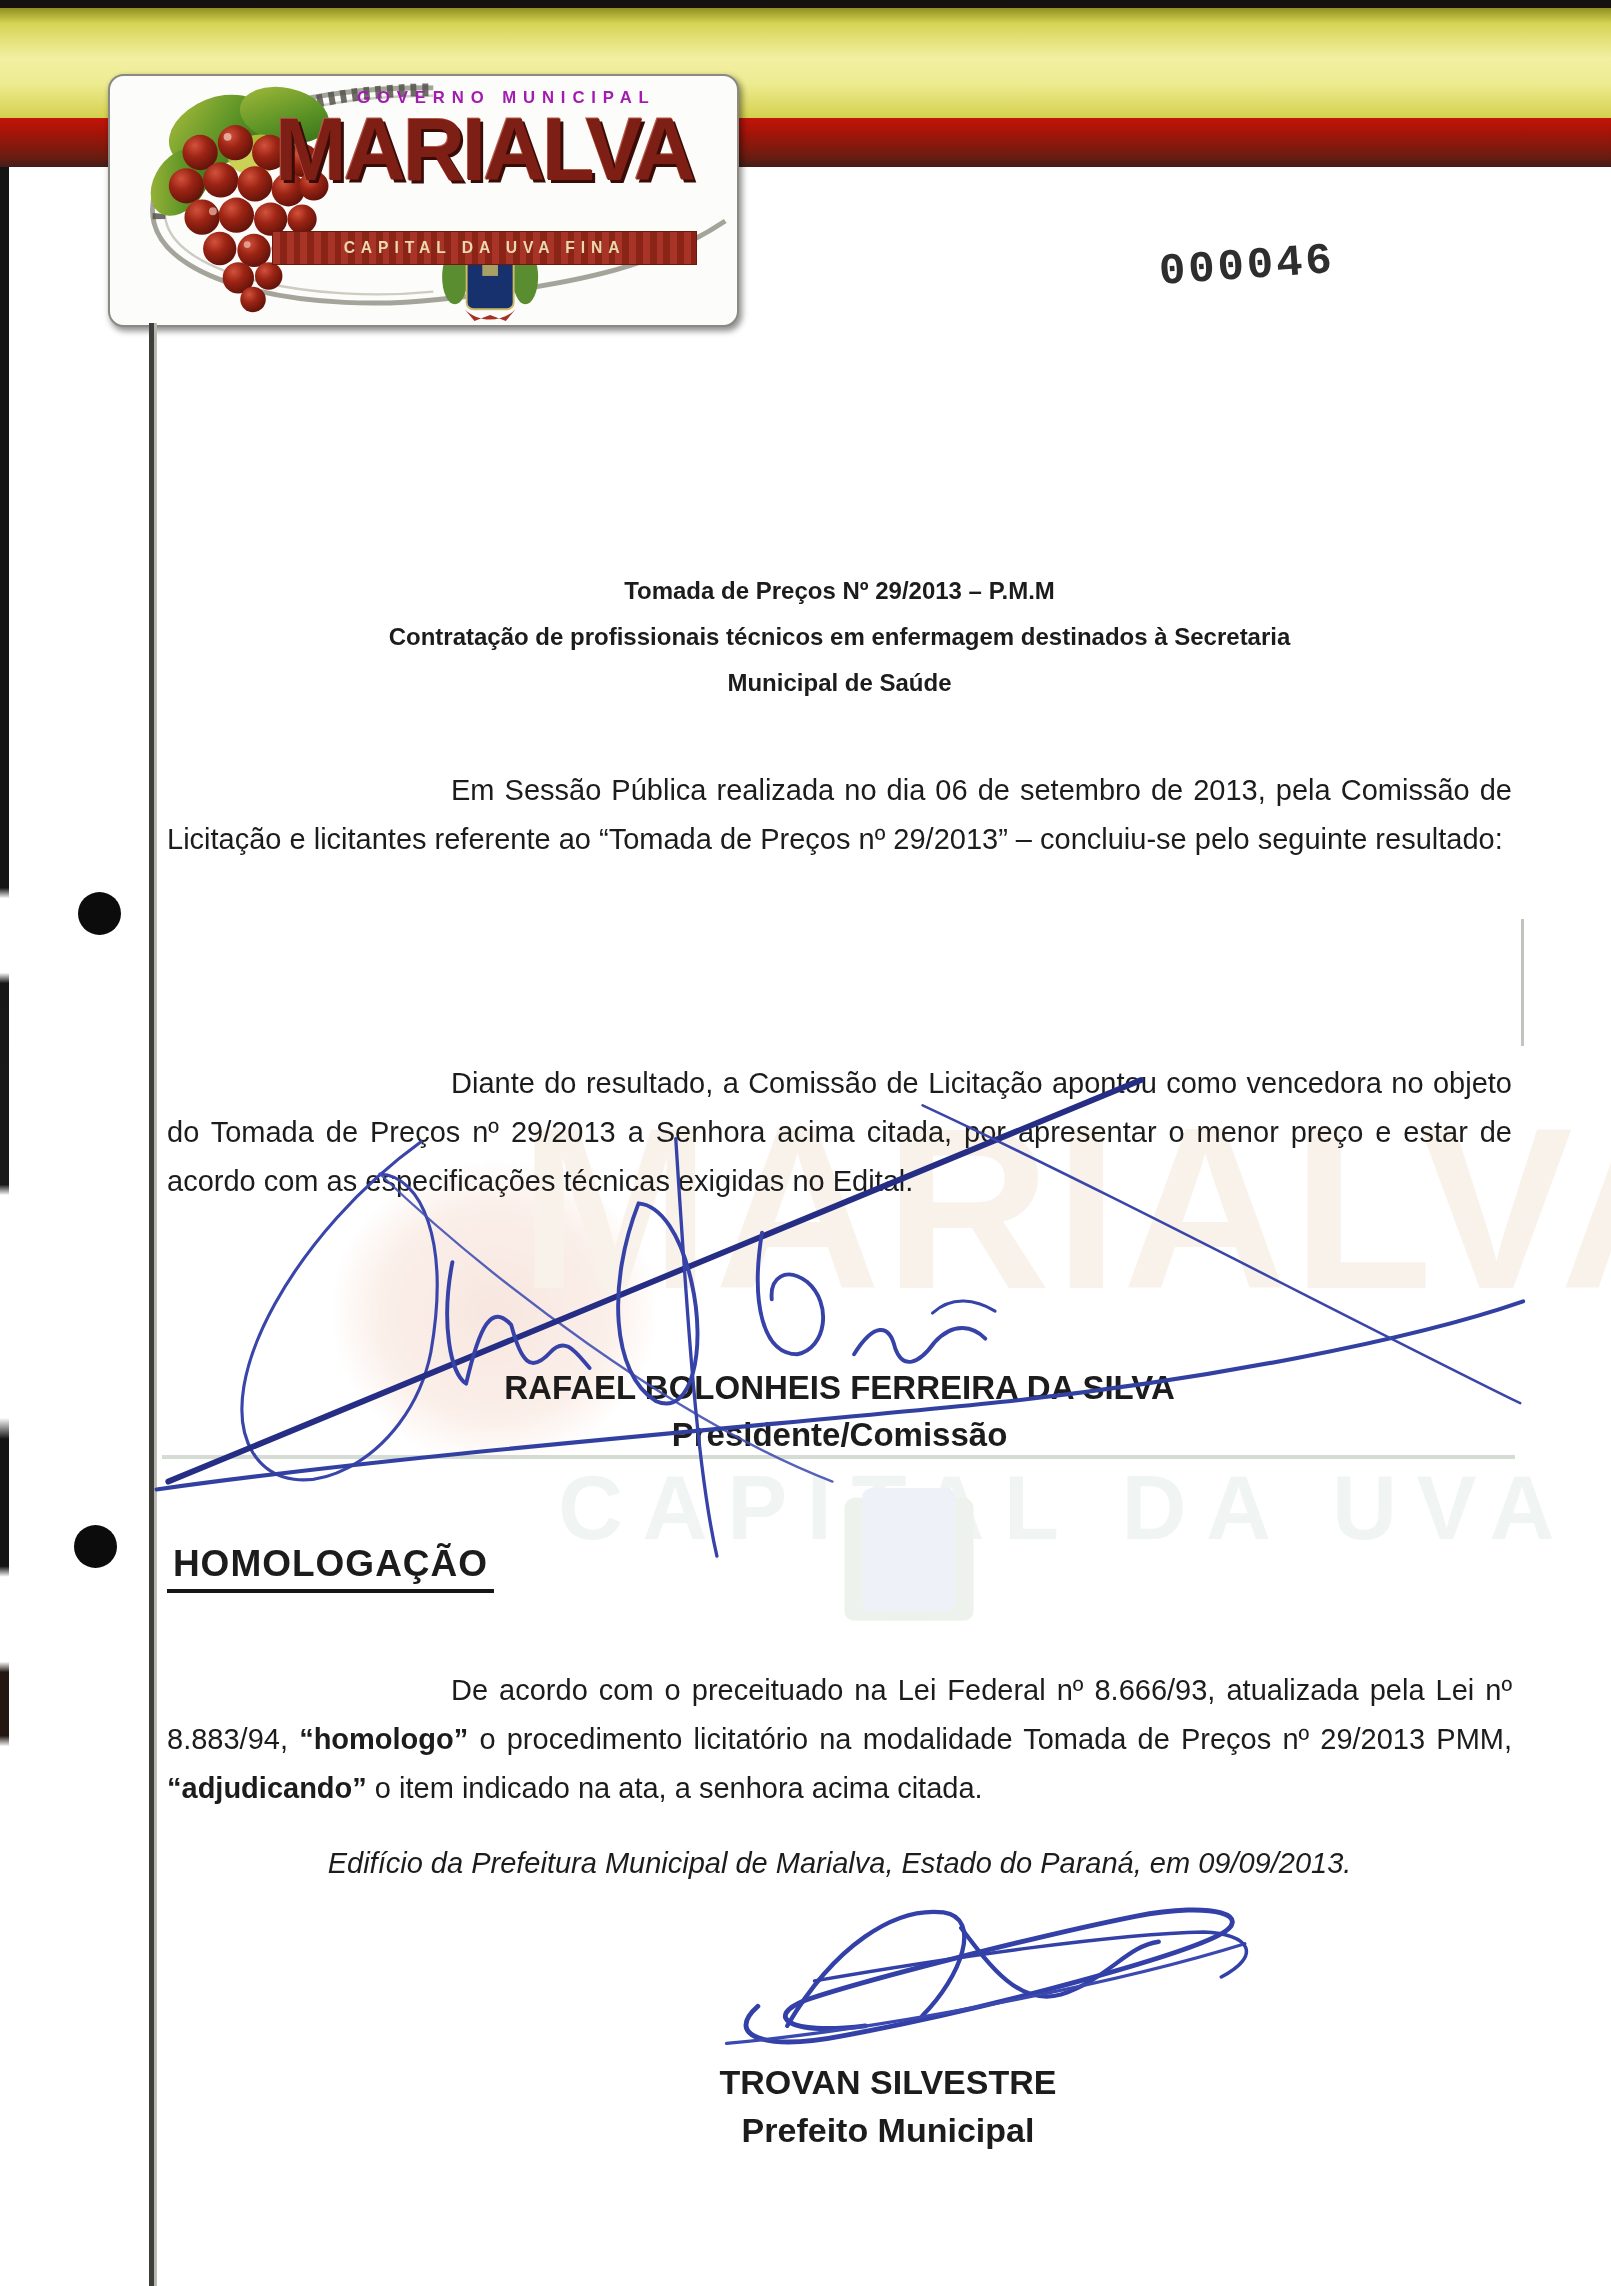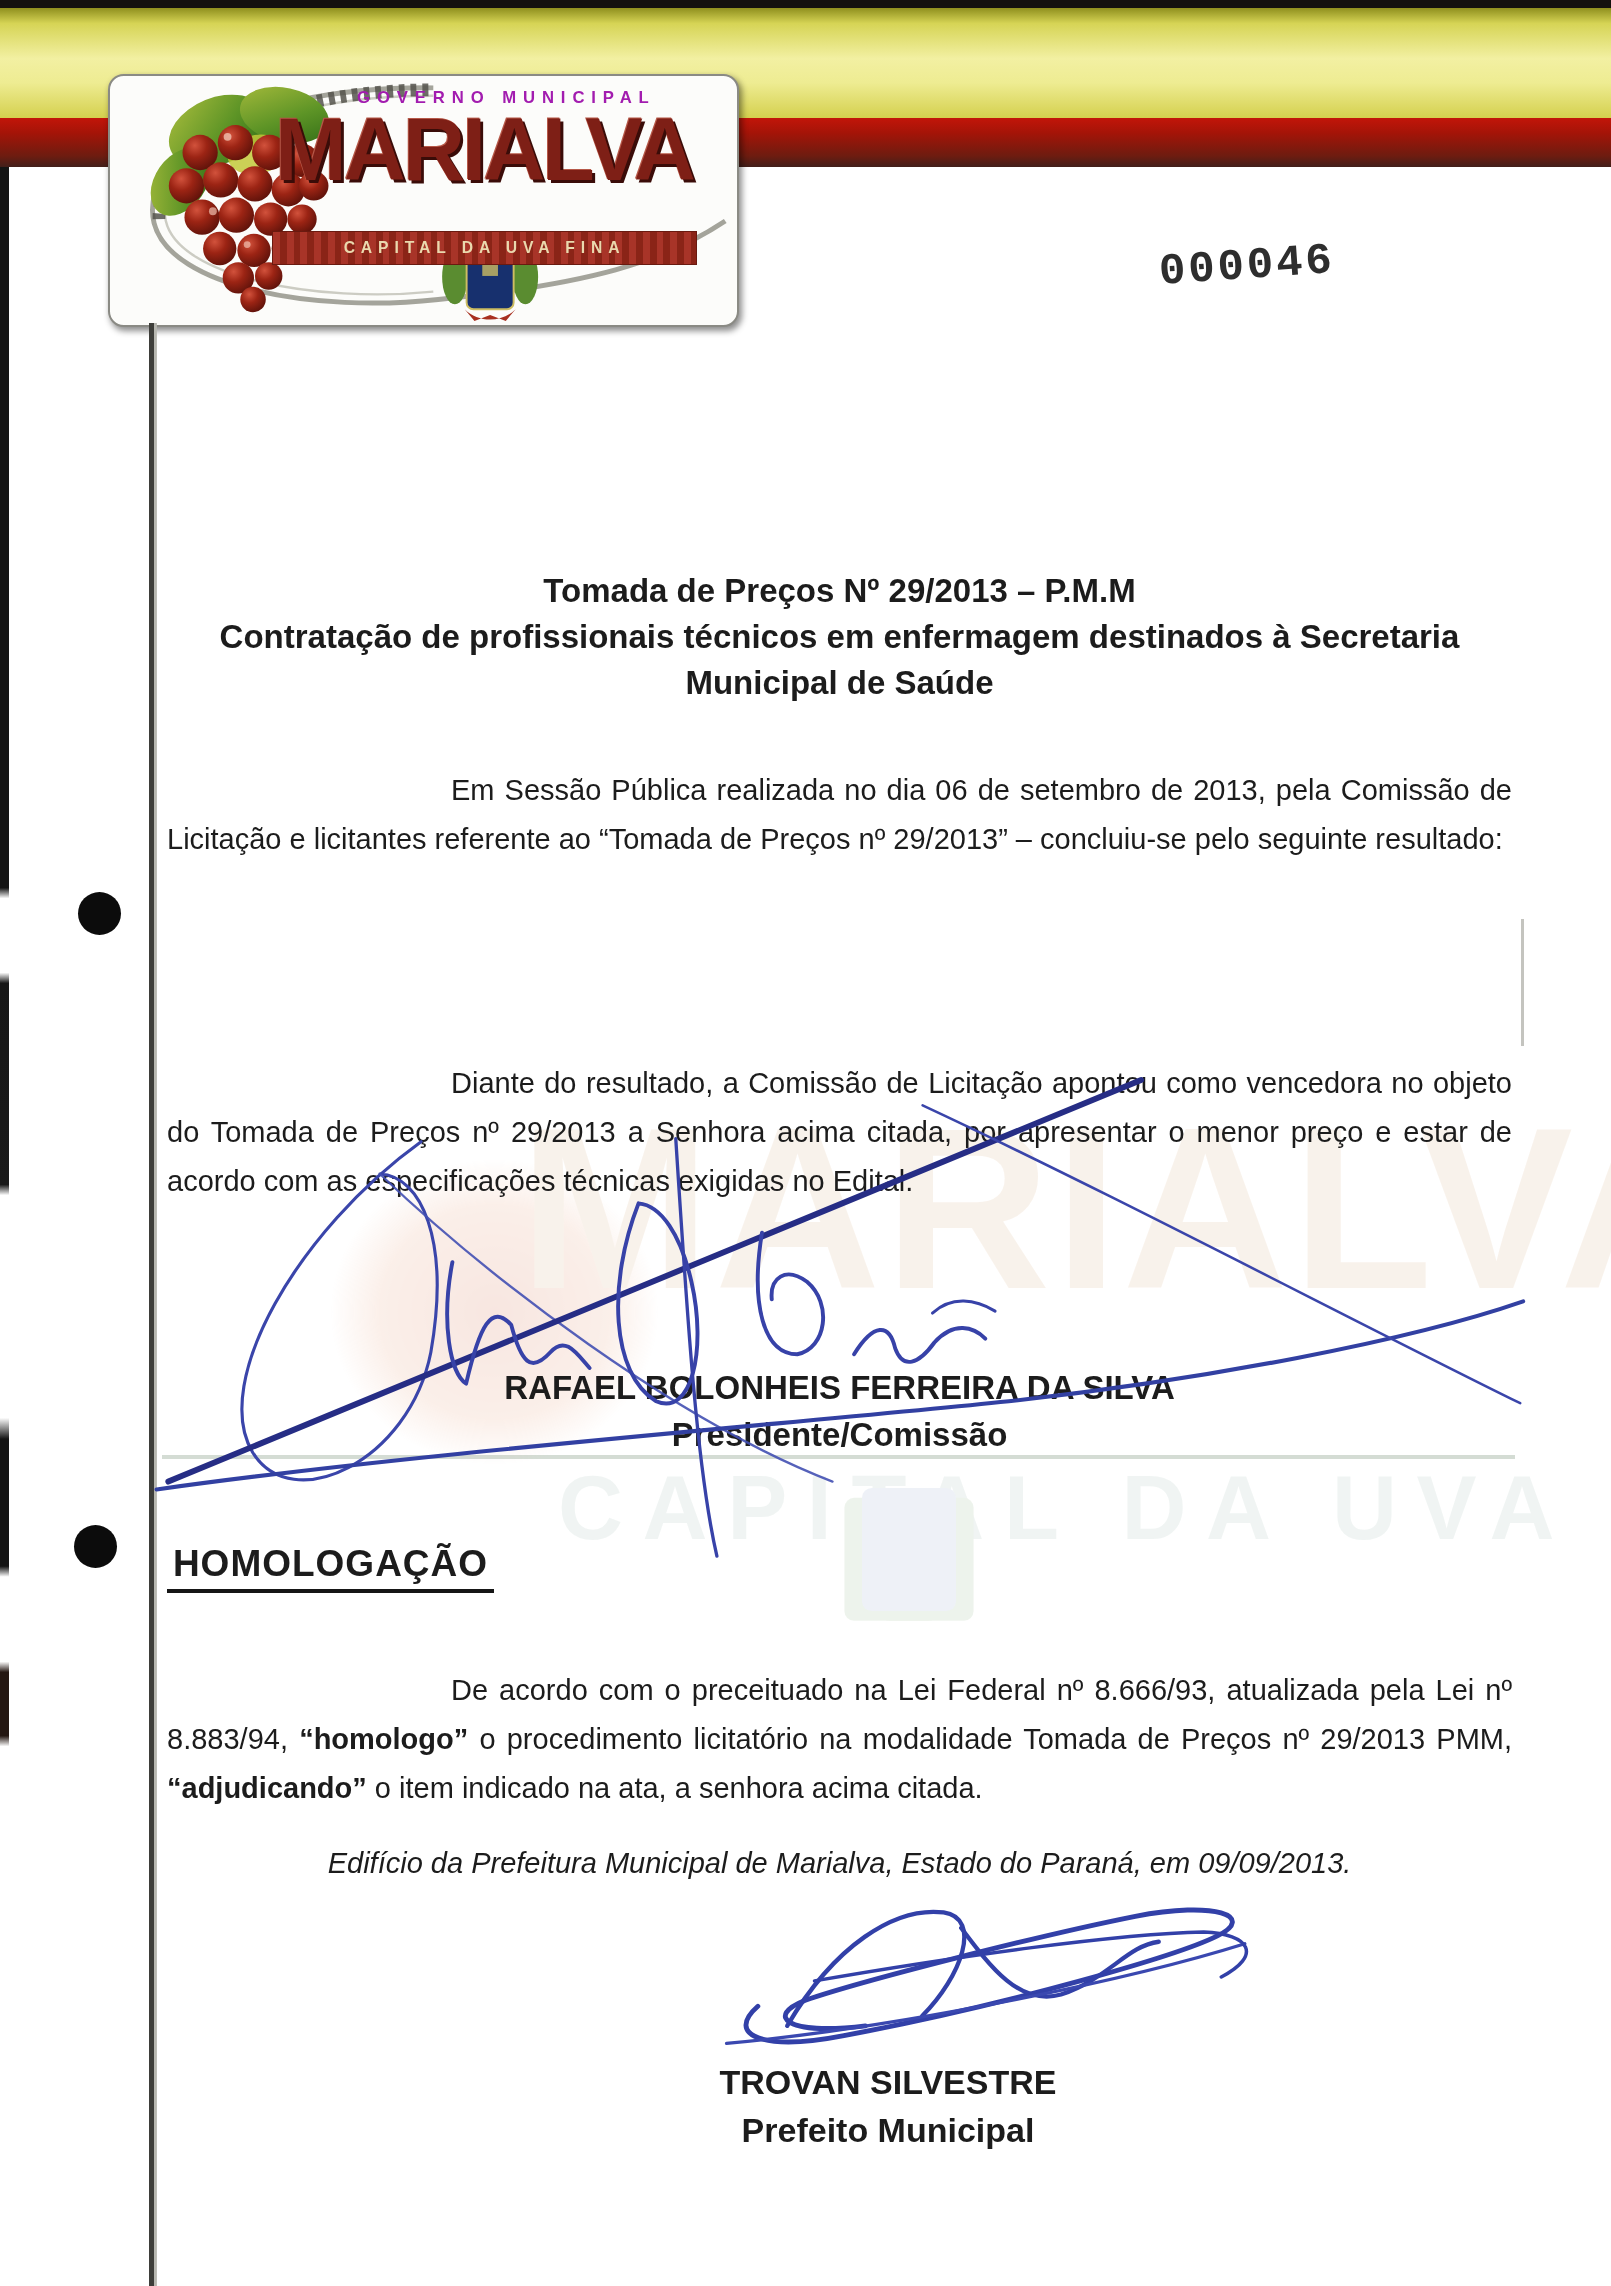--- a/index.html
+++ b/index.html
@@ -53,21 +53,21 @@
   .wm-banner-text{position:absolute;left:323px;top:361px;font-size:90px;font-weight:900;
     color:#a9c2ba;letter-spacing:19.6px;white-space:nowrap;}
   .wm-shield{position:absolute;left:627px;top:392px;width:94px;height:123px;
     background:#9db3d4;border-radius:9.8px;box-shadow:-17.6px 9.8px 0 #9cbd93,17.6px 9.8px 0 #9cbd93;}
   
   .content{position:absolute;left:167px;width:1345px;font-size:29px;line-height:49px;}
   .doc-title-wrap{position:absolute;left:167px;top:429px;width:1345px;text-align:center;}
   .doc-title{display:inline-block;font-size:39px;font-weight:bold;letter-spacing:1px;
     border-bottom:4.9px solid #161616;padding:0 7.8px 3.9px 7.8px;}
   .subject{position:absolute;left:167px;top:568px;width:1345px;text-align:center;
-    font-weight:bold;font-size:33px;line-height:46px;}
+    font-weight:bold;font-size:24px;line-height:46px;}
   .para{text-align:justify;}
   .indent{text-indent:284px;}
   .p1{top:766px;}
   .item{top:910px;font-weight:bold;}
   .p2{top:1059px;}
   .name-block1{position:absolute;left:167px;top:1364px;width:1345px;text-align:center;
     font-weight:bold;font-size:33px;line-height:47px;}
   .h2-wrap{position:absolute;left:167px;top:1543px;width:1345px;text-align:left;}
   .h2{display:inline-block;font-size:37px;font-weight:bold;letter-spacing:1px;
     border-bottom:4.9px solid #161616;padding:0 5.9px 3.9px 5.9px;}

